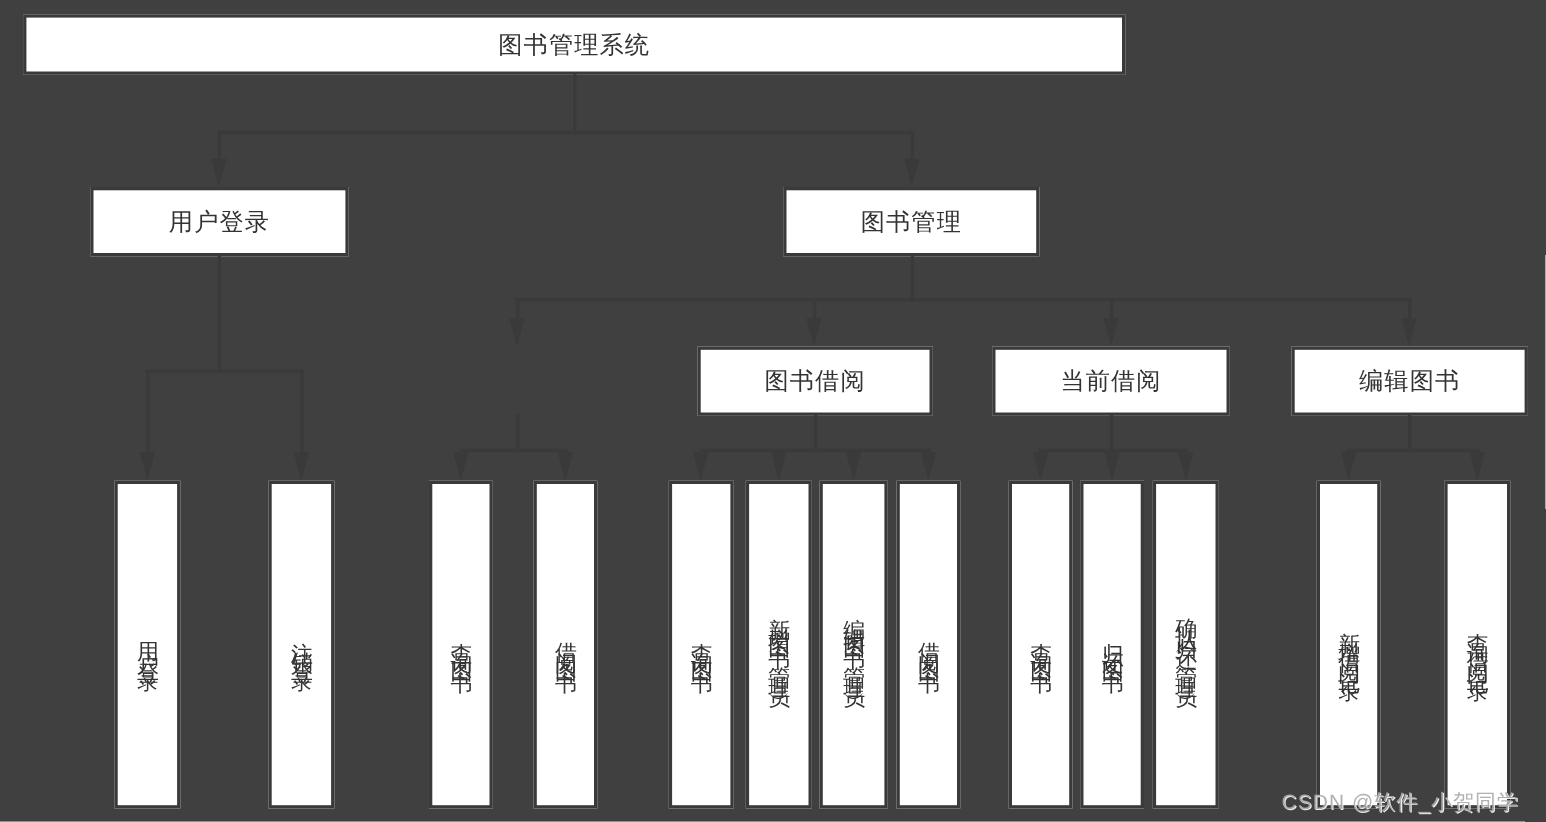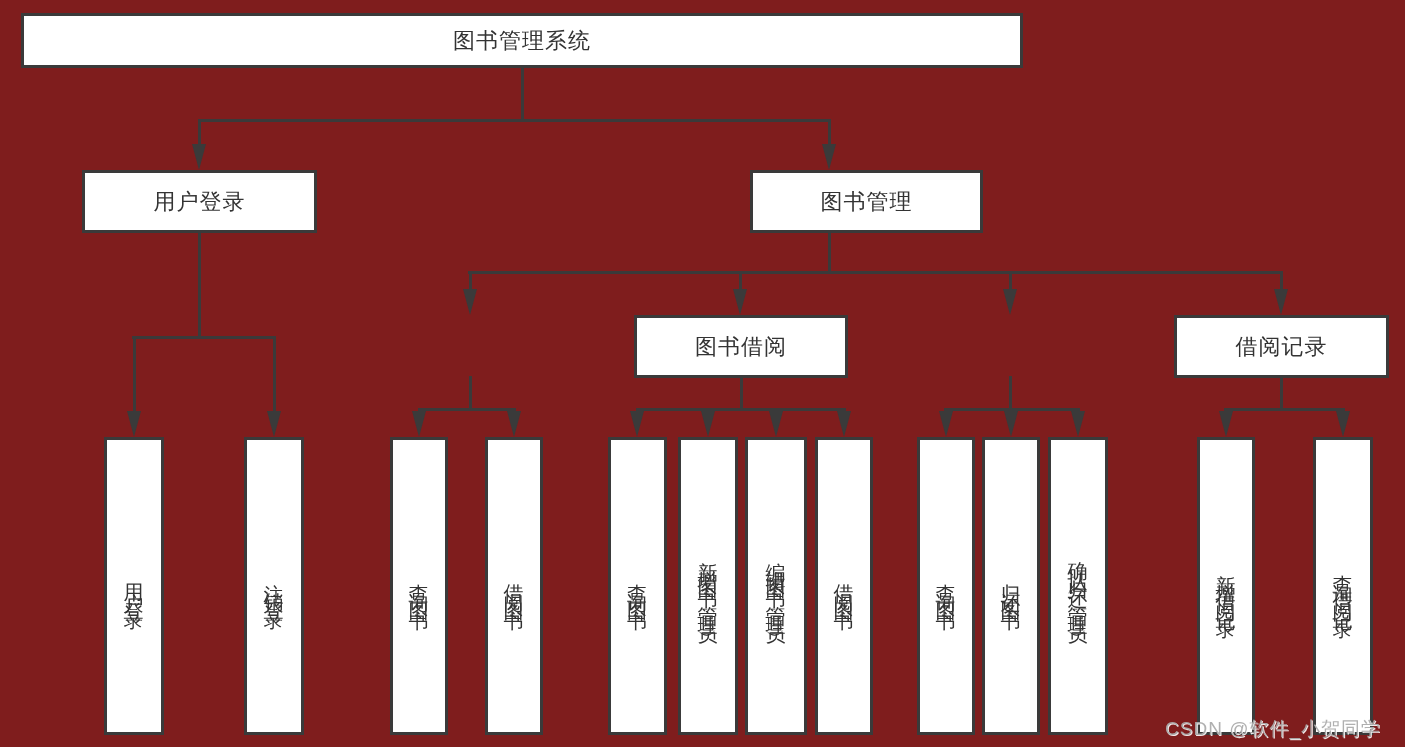--- a/index.html
+++ b/index.html
@@ -1,17 +1,17 @@
 <!DOCTYPE html>
 <html><head>
 <meta charset="utf-8">
 <style>
   html,body{margin:0;padding:0;background:#ffffff;}
   .canvas{
-    position:relative;width:1405px;height:747px;background:#7f1d1d;overflow:hidden;
+    position:relative;width:1405px;height:747px;background:#404040;overflow:hidden;
     font-family:"Liberation Sans","DejaVu Sans",sans-serif;color:#333333;
   }
   .box{
     position:absolute;box-sizing:border-box;border:3px solid #3a3a3a;background:#ffffff;
     display:flex;align-items:center;justify-content:center;
   }
   .hlabel{font-size:22px;letter-spacing:1px;color:#333333;white-space:nowrap;}
   .leaf{top:437px;height:298px;}
   .vtext{
     writing-mode:vertical-rl;text-orientation:mixed;
@@ -35,29 +35,32 @@
 
 <div class="canvas">
 
   <div class="box" style="left:21px;top:13px;width:1002px;height:55px;">
     <span class="hlabel">图书管理系统</span>
   </div>
 
   <div class="box" style="left:82px;top:170px;width:235px;height:63px;">
     <span class="hlabel">用户登录</span>
   </div>
-  <div class="box" style="left:712px;top:170px;width:233px;height:63px;margin-left:38px;">
+  <div class="box" style="left:712px;top:170px;width:233px;height:63px;">
     <span class="hlabel">图书管理</span>
   </div>
 
   <div class="box" style="left:634px;top:315px;width:214px;height:63px;">
     <span class="hlabel">图书借阅</span>
   </div>
+  <div class="box" style="left:902px;top:315px;width:216px;height:63px;">
+    <span class="hlabel">当前借阅</span>
+  </div>
   <div class="box" style="left:1174px;top:315px;width:215px;height:63px;">
-    <span class="hlabel">借阅记录</span>
+    <span class="hlabel">编辑图书</span>
   </div>
 
   <div class="box leaf" style="left:104px;width:60px;">
     <span class="vtext">用户登录</span>
   </div>
   <div class="box leaf" style="left:244px;width:60px;">
     <span class="vtext">注销登录</span>
   </div>
 
   <div class="box leaf" style="left:390px;width:58px;">

